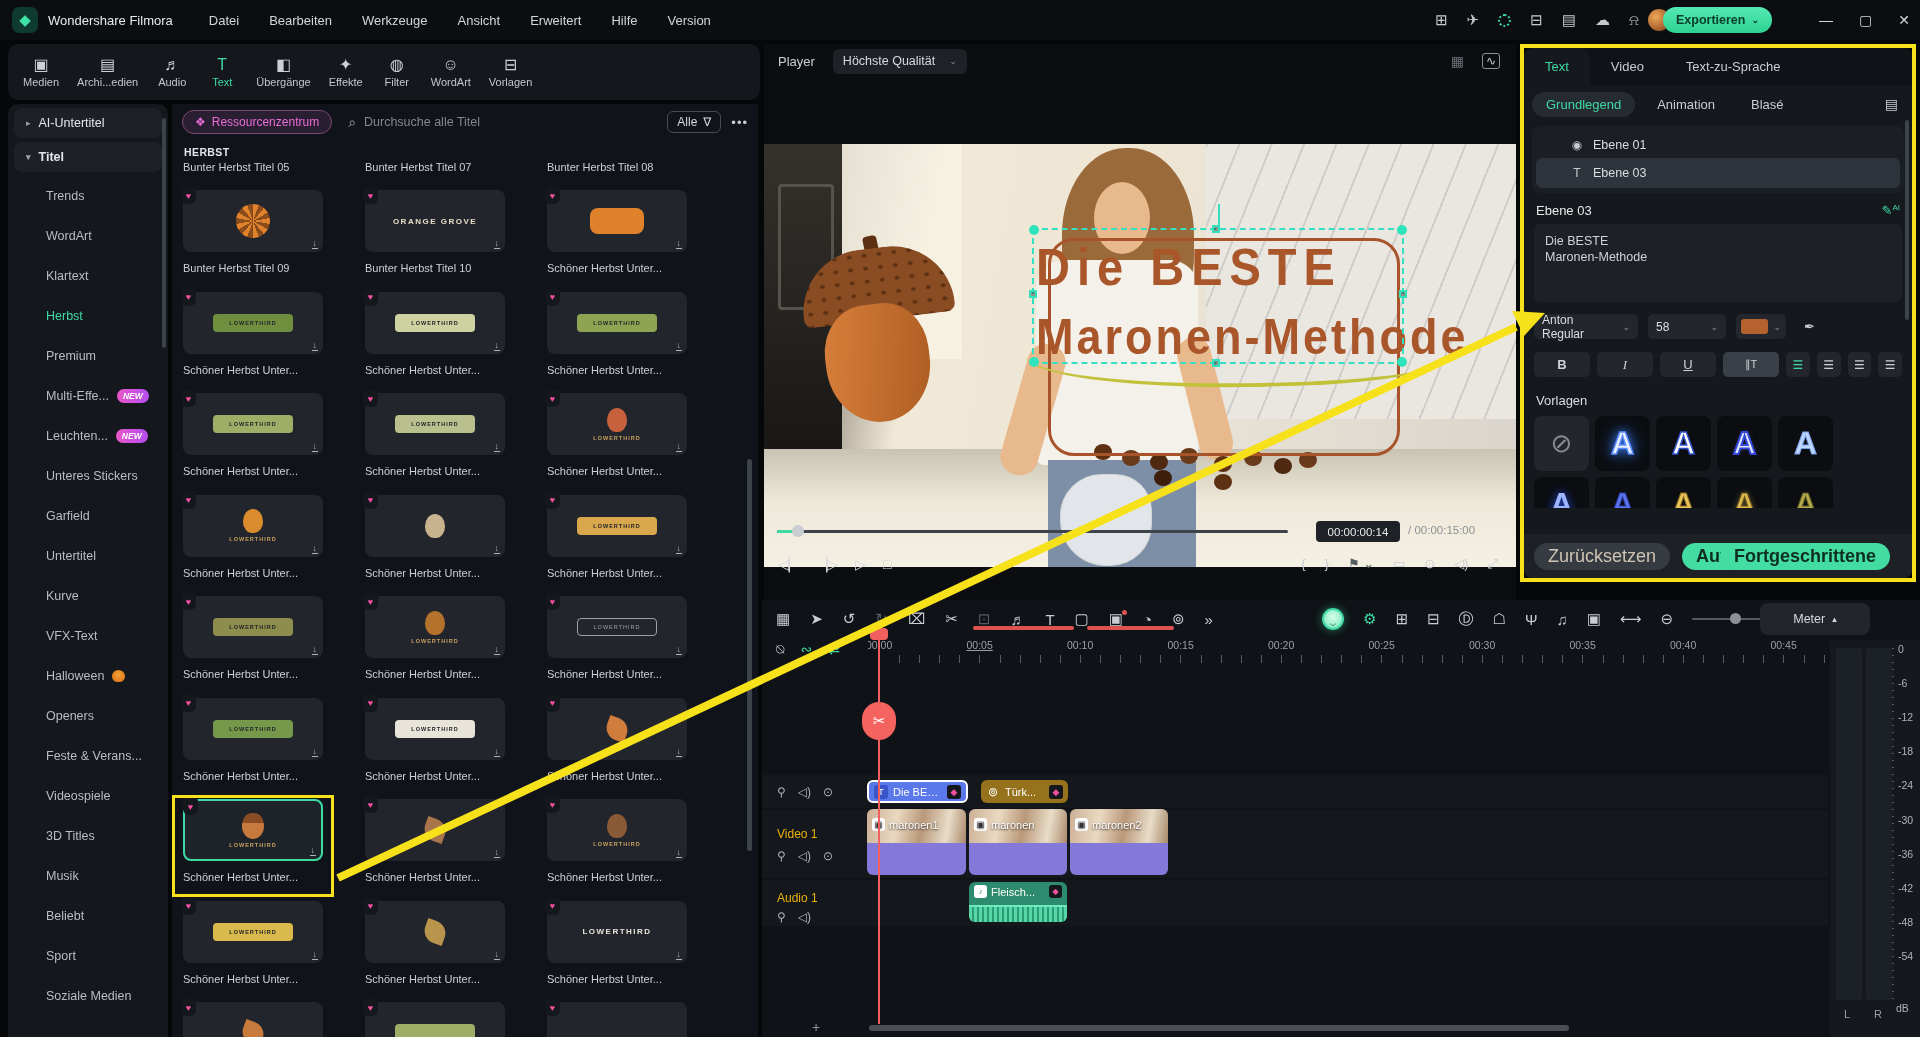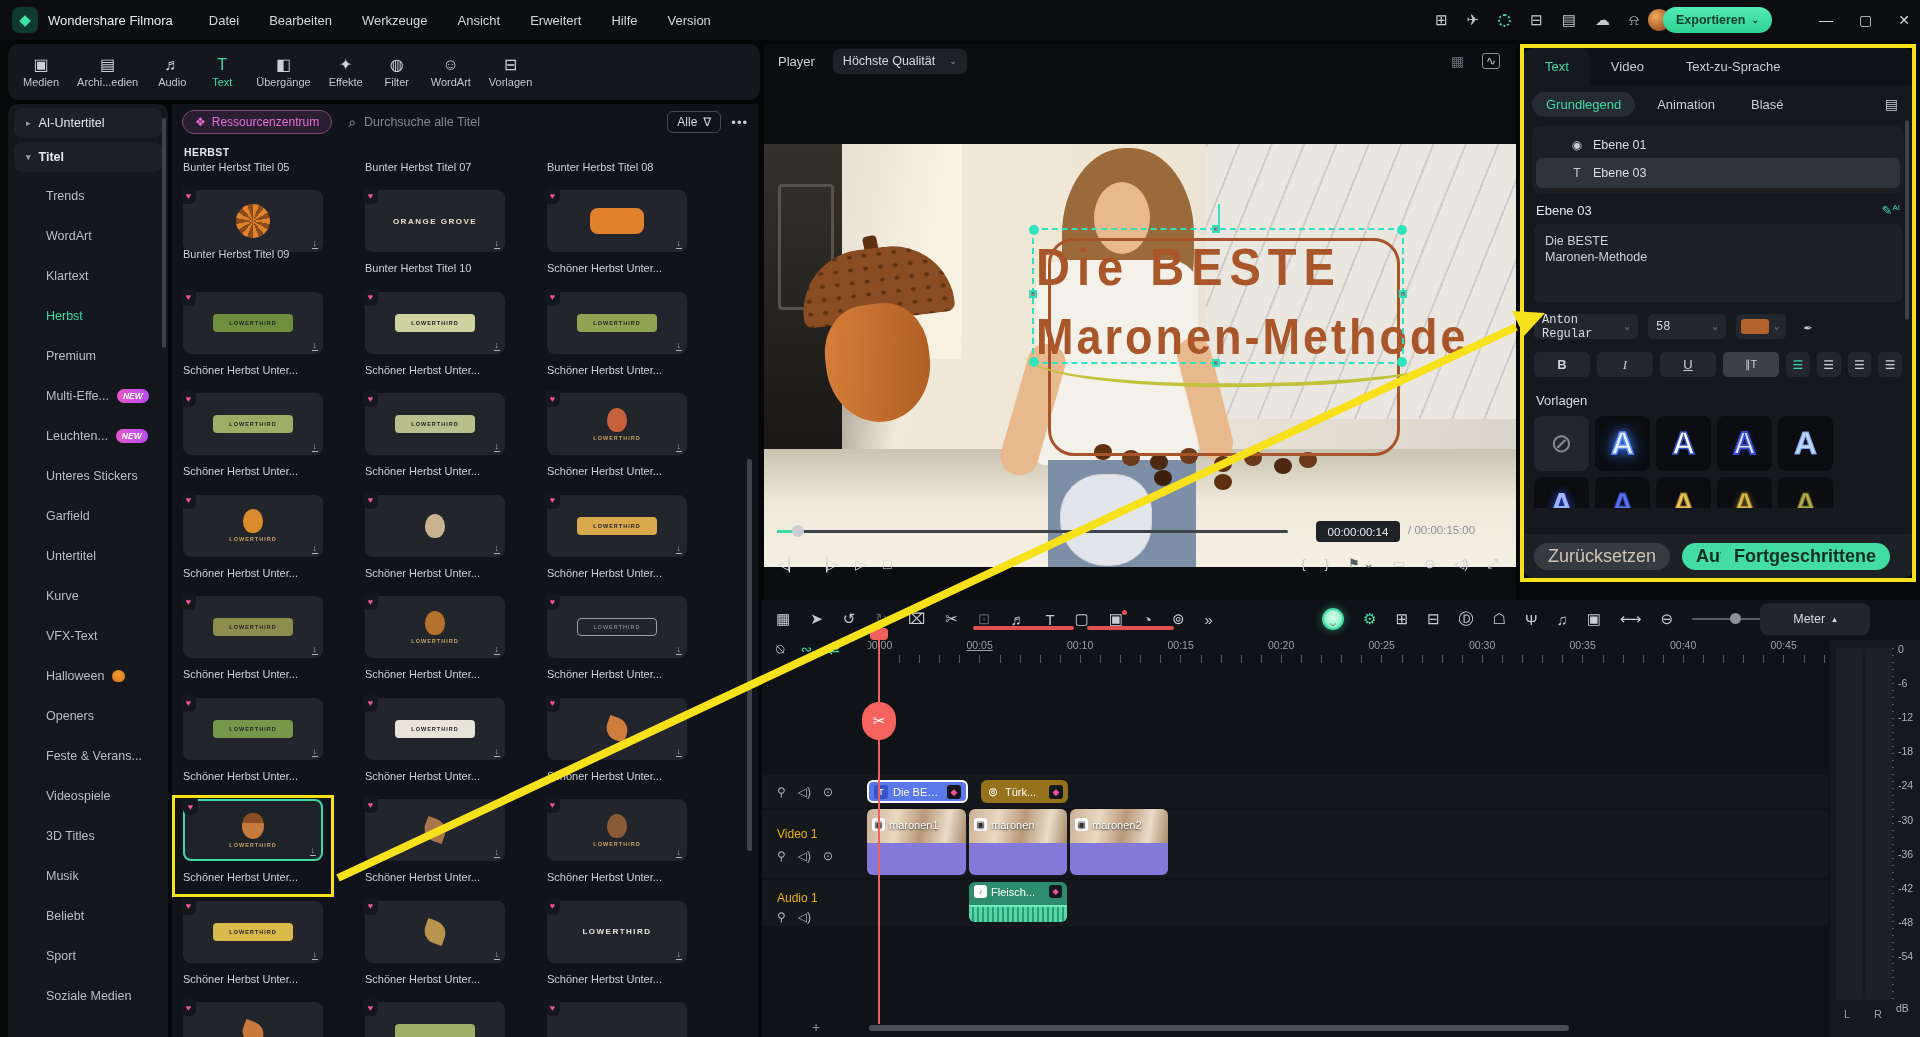--- a/index.html
+++ b/index.html
@@ -171,21 +171,21 @@
   .layer { height:27px; display:flex; align-items:center; gap:9px; padding-left:34px; color:#dadde1;
            font-size:12.5px; border-radius:6px; }
   .layer .lic { color:#c9ccd1; font-size:12px; width:14px; text-align:center; }
   .layer.sel { background:#2e343b; height:30px; }
   #layer-head { display:flex; align-items:center; justify-content:space-between; margin:10px 12px 6px; }
   #layer-head .hname { color:#e6e9ec; font-size:13px; }
   .ai-edit { color:#3fd9a4; font-size:13px; }
   .ai-edit sup { font-size:8px; }
   #ta { margin:2px 10px; height:78px; background:#1d2126; border-radius:6px; padding:9px 11px;
         font-size:12.5px; color:#cfd3d8; white-space:pre-line; line-height:16px; }
-  #font-row { display:flex; align-items:center; gap:10px; margin:12px 10px 0;font-family:Liberation Mono, monospace; }
+  #font-row { display:flex; align-items:center; gap:10px; margin:12px 10px 0; }
   .fsel { background:#23272d; border-radius:5px; height:25px; display:flex; align-items:center;
           justify-content:space-between; padding:0 8px; font-size:12px; color:#dadde1; }
   .fsel .car { color:#8b9197; font-size:9px; margin-left:6px; }
   #font-name { width:104px; } #font-size { width:78px; }
   .swatch-box { width:50px; height:25px; background:#23272d; border-radius:5px; display:flex;
                 align-items:center; gap:5px; padding:0 5px; }
   .swatch { width:28px; height:15px; border-radius:3px; }
   .eyedrop { color:#c9ccd1; font-size:13px; margin-left:8px; }
   #fmt-row { display:flex; align-items:center; gap:7px; margin:13px 10px 0; }
   .fbtn { width:59px; height:25px; background:#23272d; border-radius:5px; display:grid; place-items:center;
@@ -488,21 +488,21 @@
         <div class="heart">♥</div>
         <div class="dlo">↓</div>
       </div>
       <div class="tcard" style="left: 365px; top: 30px;">
         <div class="art">
           <div class="a-bubble" style="background: rgb(224, 129, 44);"></div>
         </div>
         <div class="heart">♥</div>
         <div class="dlo">↓</div>
       </div>
-      <div class="tcap" style="left: 1px; top: 88px;">Bunter Herbst Titel 09</div>
+      <div class="tcap" style="left: 1px; top: 102px;">Bunter Herbst Titel 09</div>
       <div class="tcap" style="left: 183px; top: 102px;">Bunter Herbst Titel 10</div>
       <div class="tcap" style="left: 365px; top: 102px;">Schöner Herbst Unter...</div>
       <div class="tcard" style="left: 1px; top: 131.5px;">
         <div class="art">
           <div class="a-banner" style="background: rgb(111, 143, 63);">
             <i>LOWERTHIRD</i>
           </div>
         </div>
         <div class="heart">♥</div>
         <div class="dlo">↓</div>

